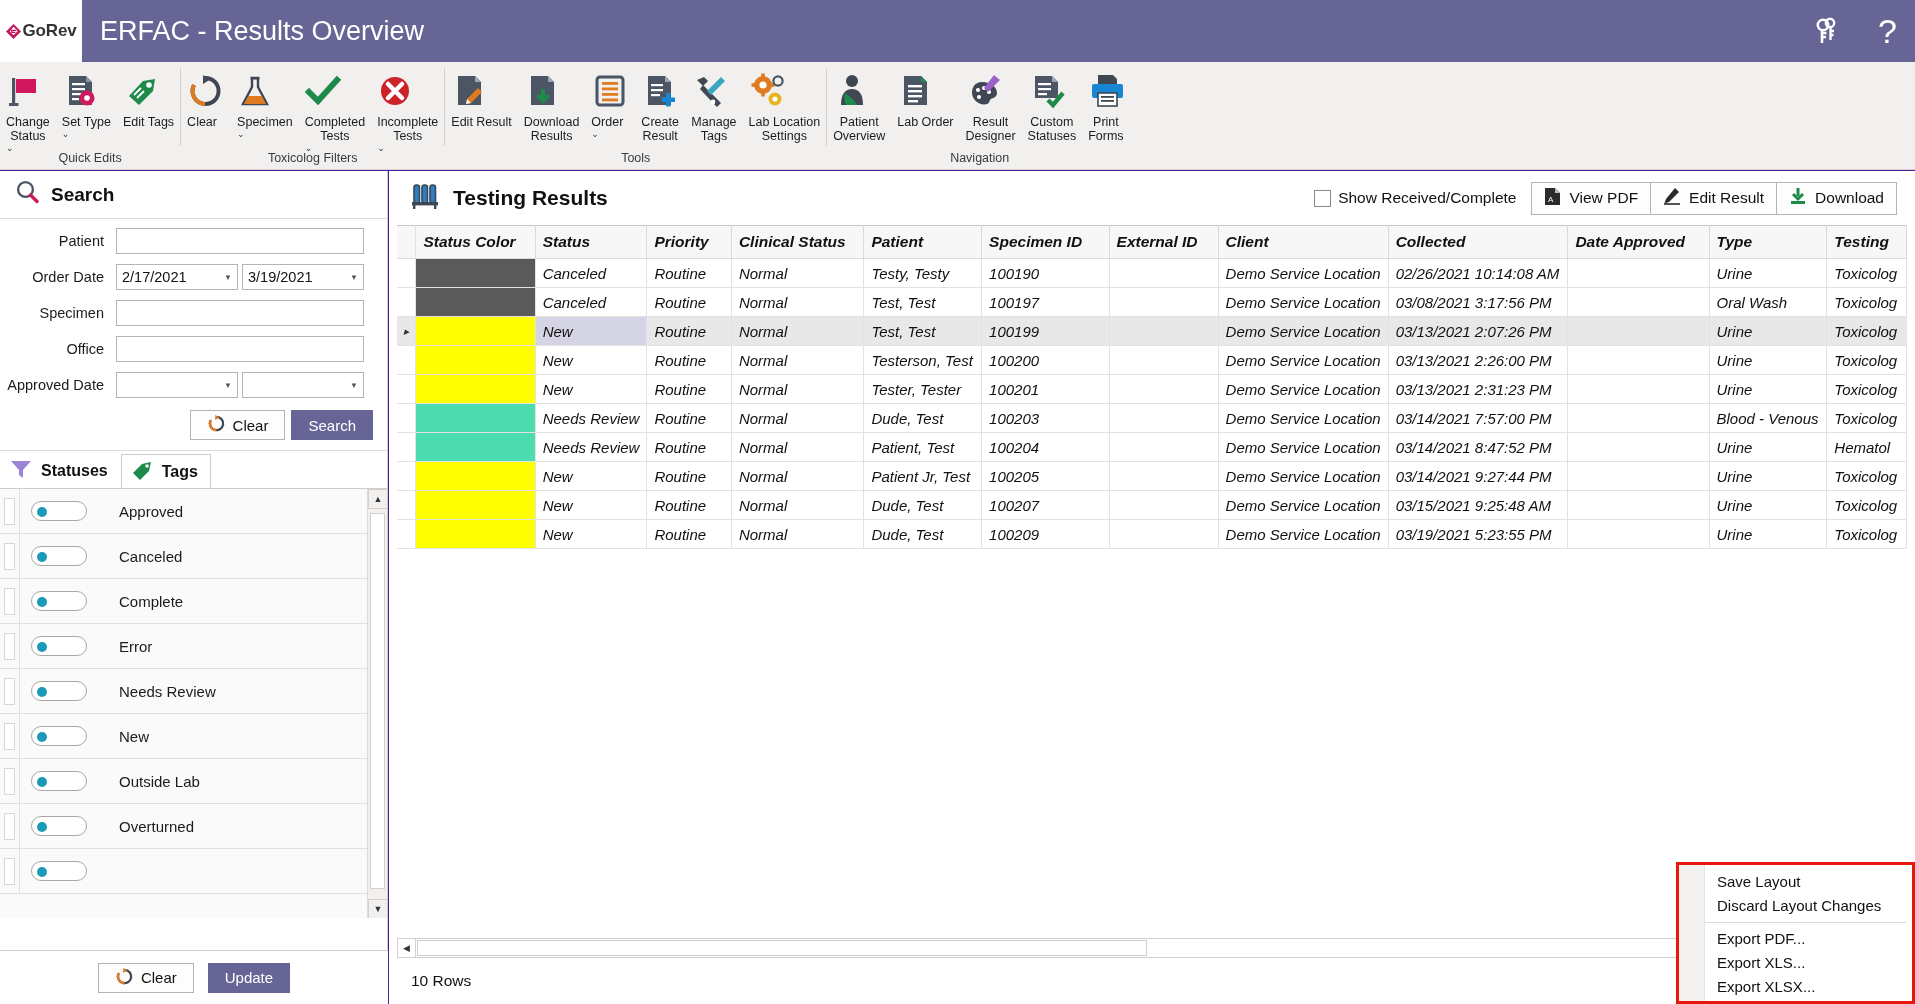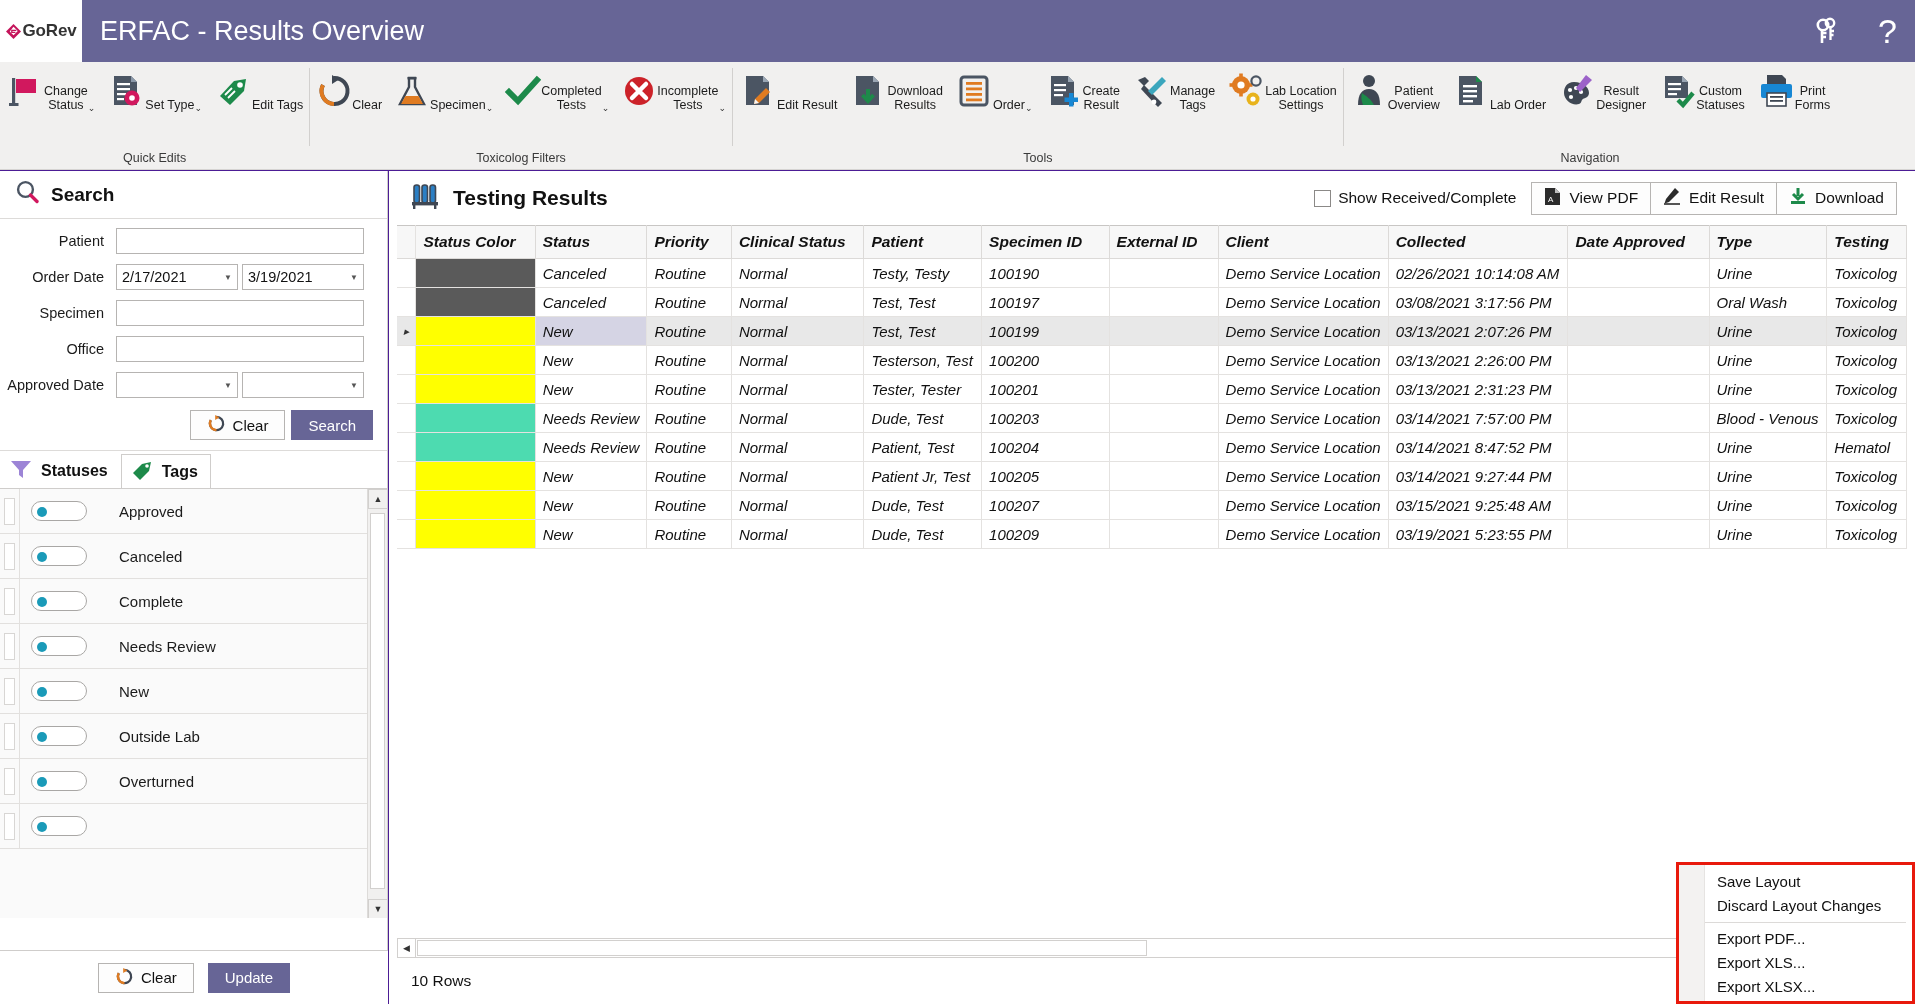--- a/index.html
+++ b/index.html
@@ -44,21 +44,21 @@
   }
   .ribbon-groups { display: flex; height: 108px; align-items: stretch; }
   .rgroup { position: relative; display: flex; flex-direction: column; }
   .rgroup-items { display: flex; align-items: flex-start; height: 86px; padding-top: 4px; }
   .rgroup-label {
     height: 22px; line-height: 20px; text-align: center;
     font-size: 12.5px; color: #3a3a3a;
   }
   .rgroup-sep { width: 1px; background: #d2d0ce; margin: 6px 0 24px 0; align-self: stretch; }
   .rbtn {
-    display: flex; flex-direction: row; align-items: flex-end;
+    display: flex; flex-direction: column; align-items: flex-start;
     padding: 4px 6px 0 6px; cursor: pointer; min-width: 50px;
   }
   .rbtn .ricon { height: 42px; display: flex; align-items: center; justify-content: center; }
   .rbtn .rlabel {
     margin-top: 3px; font-size: 12.5px; color: #1c1c1c; text-align: center;
     line-height: 14px; white-space: pre-line;
   }
   .caret-row { font-size: 9px; color: #333; line-height: 8px; margin-top: 1px; }
 
   
@@ -594,20 +594,27 @@
           </span>
         <span class="toggle"></span>
         <span class="slabel">Canceled</span>
       </div>
       <div class="srow">
         <span class="gutter">
             <i></i>
           </span>
         <span class="toggle"></span>
         <span class="slabel">Complete</span>
+      </div>
+      <div class="srow">
+        <span class="gutter">
+            <i></i>
+          </span>
+        <span class="toggle"></span>
+        <span class="slabel">Error</span>
       </div>
       <div class="srow">
         <span class="gutter">
             <i></i>
           </span>
         <span class="toggle"></span>
         <span class="slabel">Needs Review</span>
       </div>
       <div class="srow">
         <span class="gutter">

